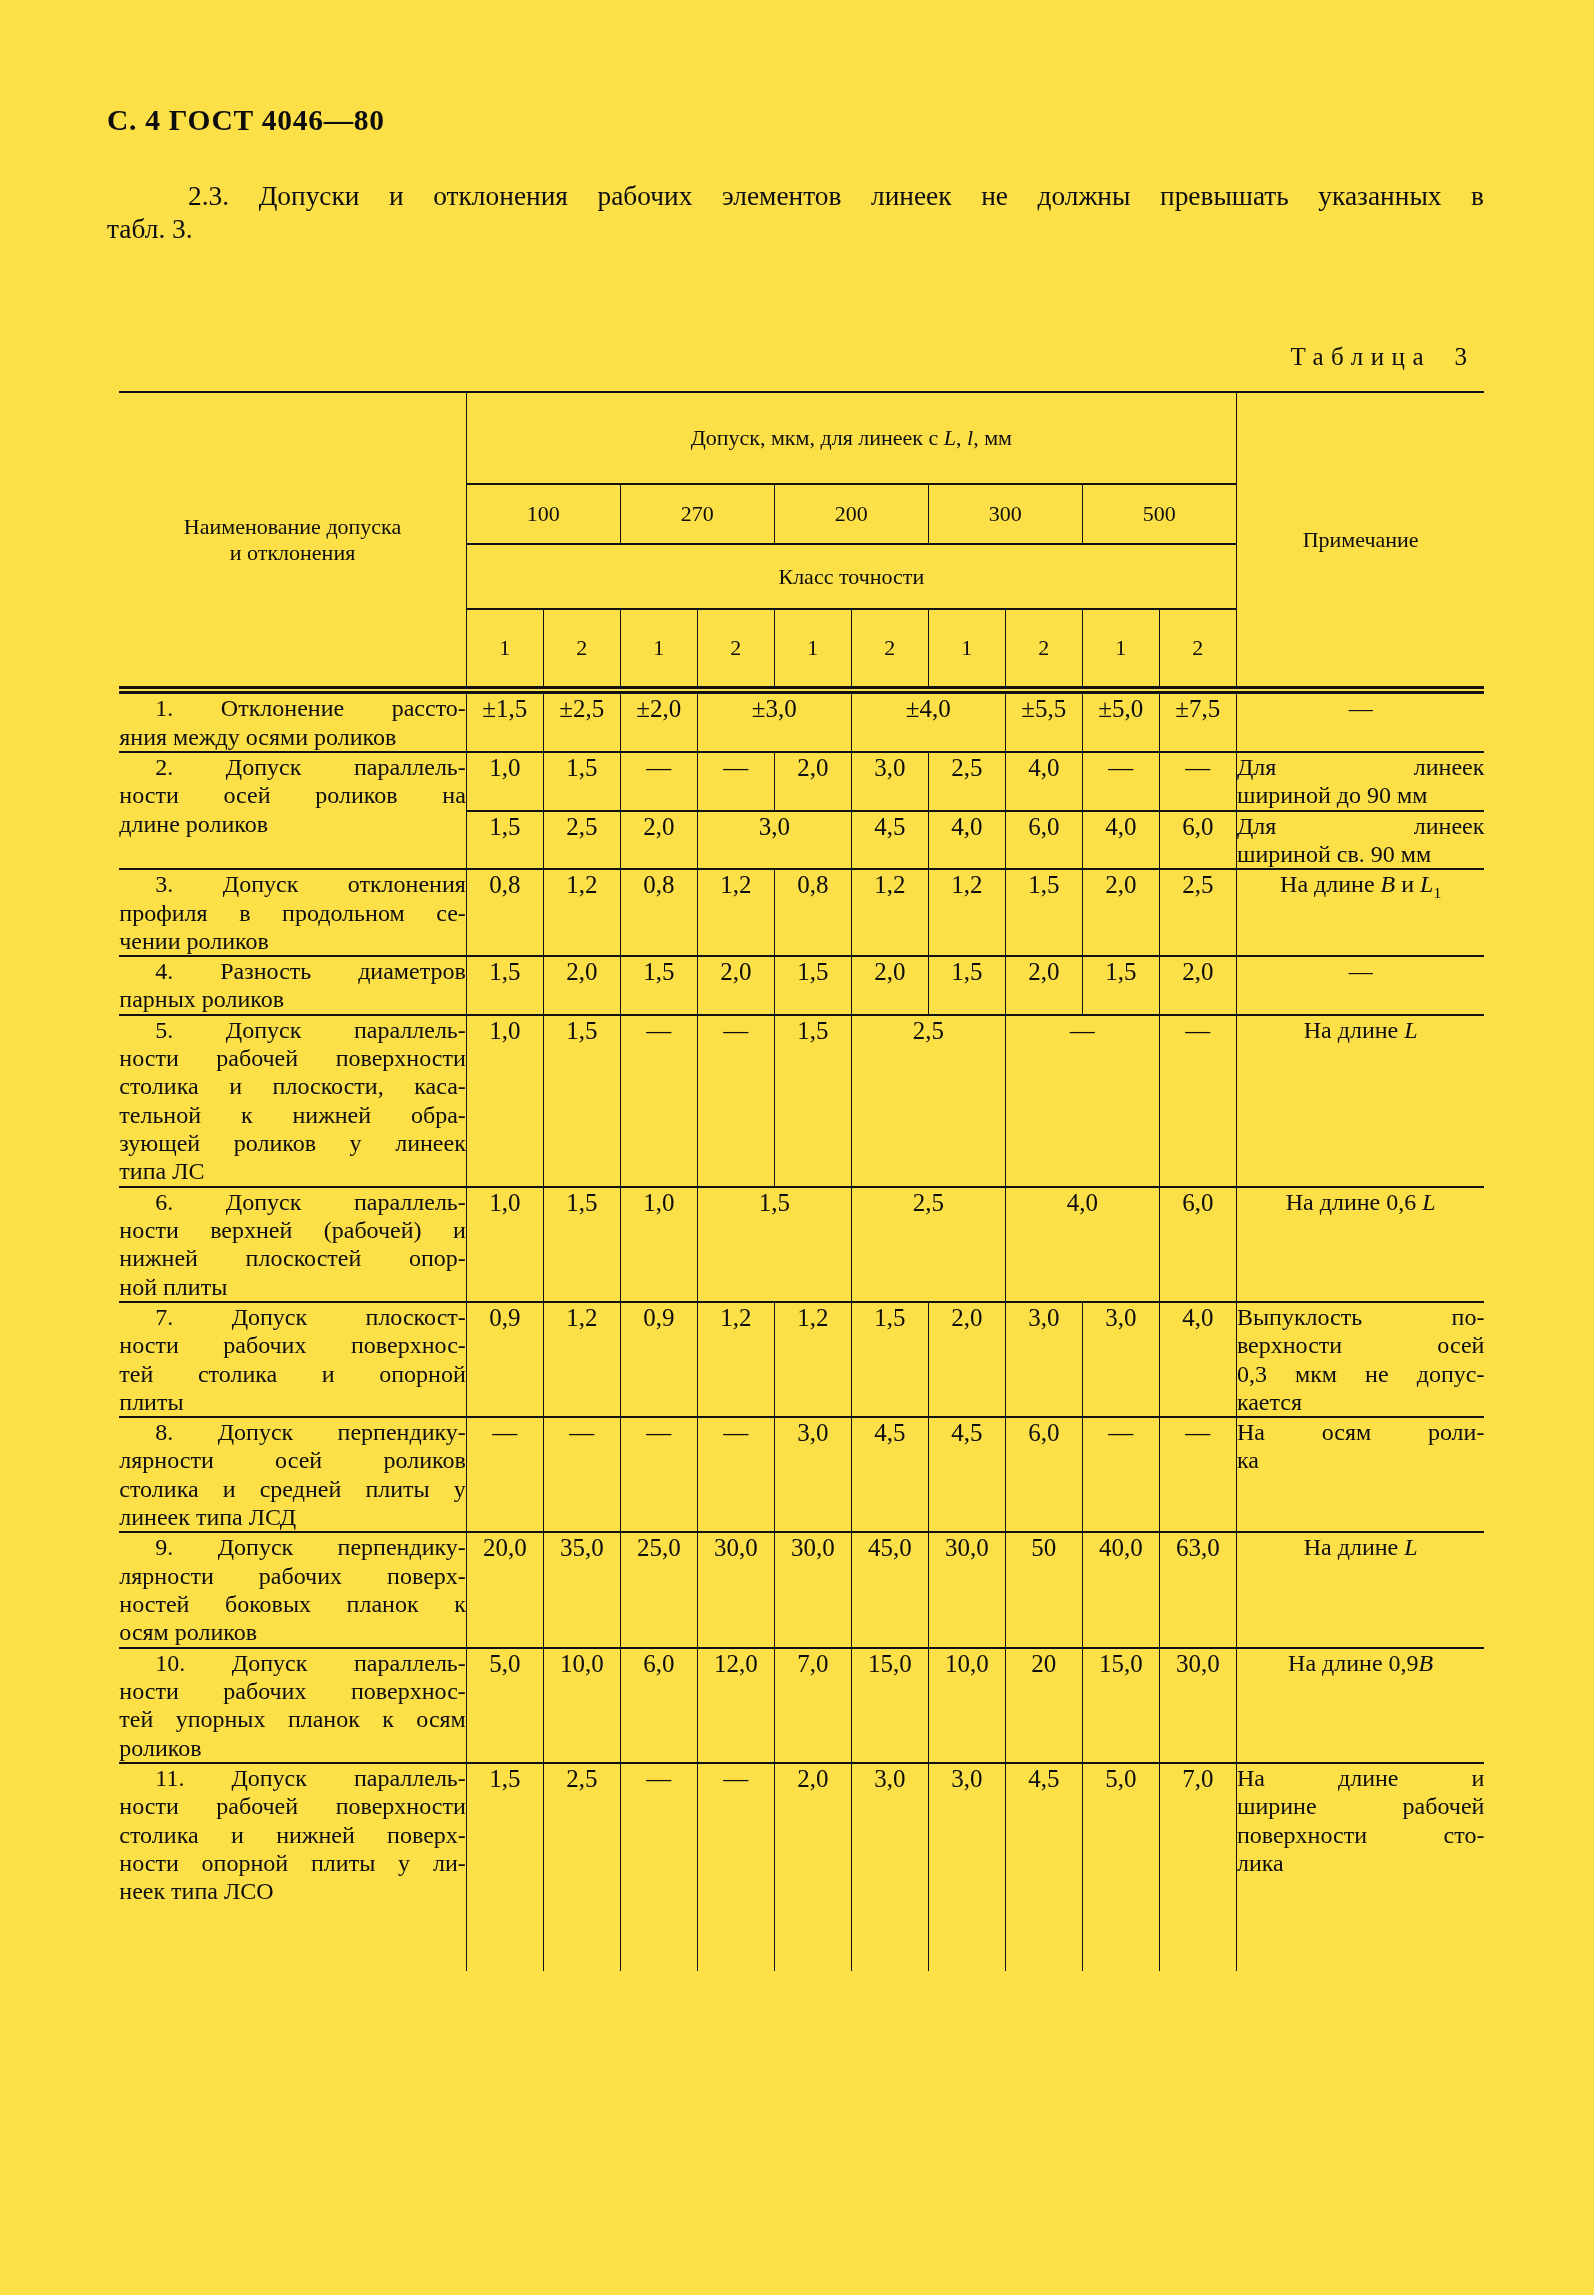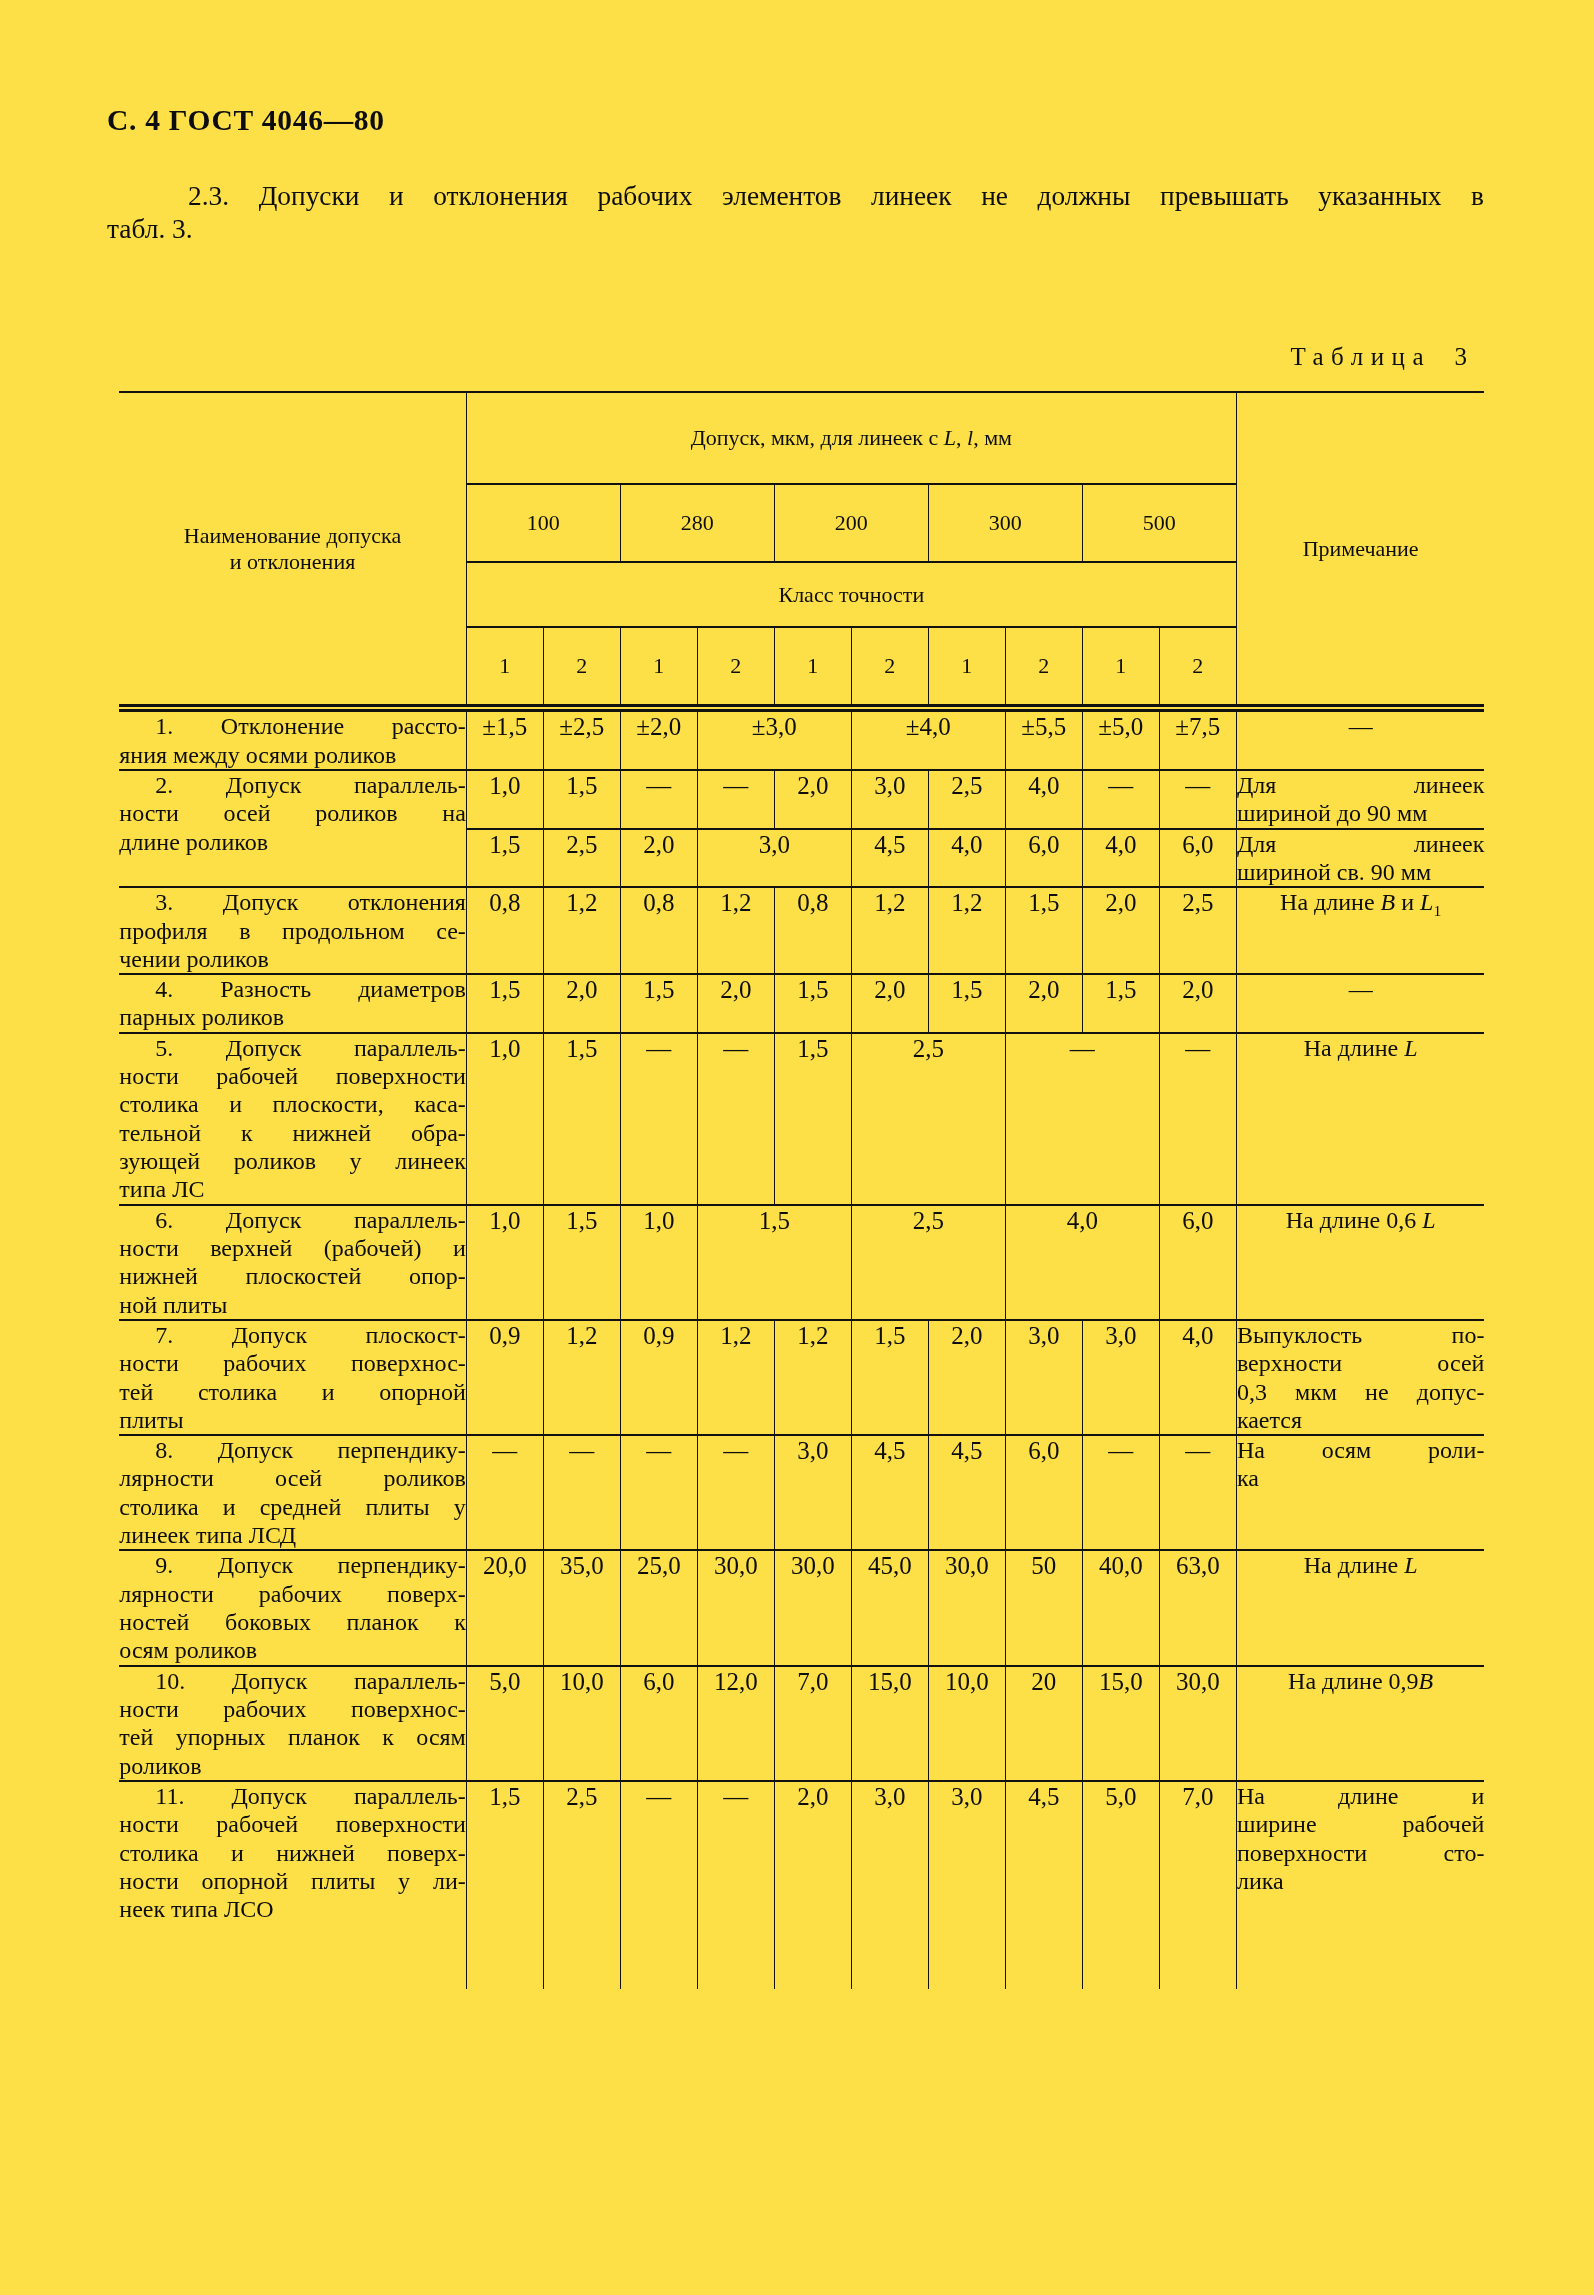--- a/index.html
+++ b/index.html
@@ -14,21 +14,21 @@
   .pline.first{text-indent:81px;}
   .pline:last-child{text-align:justify;text-align-last:left;}
   .table-label{margin-top:97px;text-align:right;font-size:25px;letter-spacing:7.5px;word-spacing:9.6px;padding-right:9.6px;}
   table.gost{border-collapse:collapse;table-layout:fixed;width:1363px;margin-left:12.3px;margin-top:20.6px;font-size:24px;line-height:1.18;}
   table.gost th, table.gost td{border-left:1.4px solid #111;border-right:1.4px solid #111;padding:0;font-weight:normal;}
   table.gost tr > *:first-child{border-left:none;}
   table.gost tr > *:last-child{border-right:none;}
   thead tr.hrow1 > *{border-top:2.7px solid #111;}
   thead th{vertical-align:middle;text-align:center;font-size:22px;}
   .hrow1{height:92px;}
-  .hrow2{height:78px;}
+  .hrow2{height:60px;}
   .hrow3{height:65px;}
   .hrow4{height:81px;}
   .h-band,.h-size,.h-klass{border-bottom:2.1px solid #111;}
   .name-head,.note-head,.hrow4 th{border-bottom:8.2px double #111 !important;}
   tbody td{border-bottom:2.7px solid #111;vertical-align:top;}
   tbody tr.last-row td{border-bottom:none;padding-bottom:66px;}
   td.val{text-align:center;padding-top:16.5px;font-size:25px;}
   td.name-cell{padding:16.5px 4.1px 13.7px 4.1px;}
   .nline{text-align:justify;text-align-last:justify;}
   .nline:last-child{text-align-last:left;}
@@ -70,21 +70,21 @@
           <tr class="hrow1">
             <th class="name-head" rowspan="4">
               <div>Наименование допуска</div>
               <div>и отклонения</div>
             </th>
             <th class="h-band" colspan="10">Допуск, мкм, для линеек с <i>L</i>, <i>l</i>, мм</th>
             <th class="note-head" rowspan="4">Примечание</th>
           </tr>
           <tr class="hrow2">
             <th class="h-size" colspan="2">100</th>
-            <th class="h-size" colspan="2">280</th>
+            <th class="h-size" colspan="2">270</th>
             <th class="h-size" colspan="2">200</th>
             <th class="h-size" colspan="2">300</th>
             <th class="h-size" colspan="2">500</th>
           </tr>
           <tr class="hrow3">
             <th class="h-klass" colspan="10">Класс точности</th>
           </tr>
           <tr class="hrow4">
             <th>1</th>
             <th>2</th>

